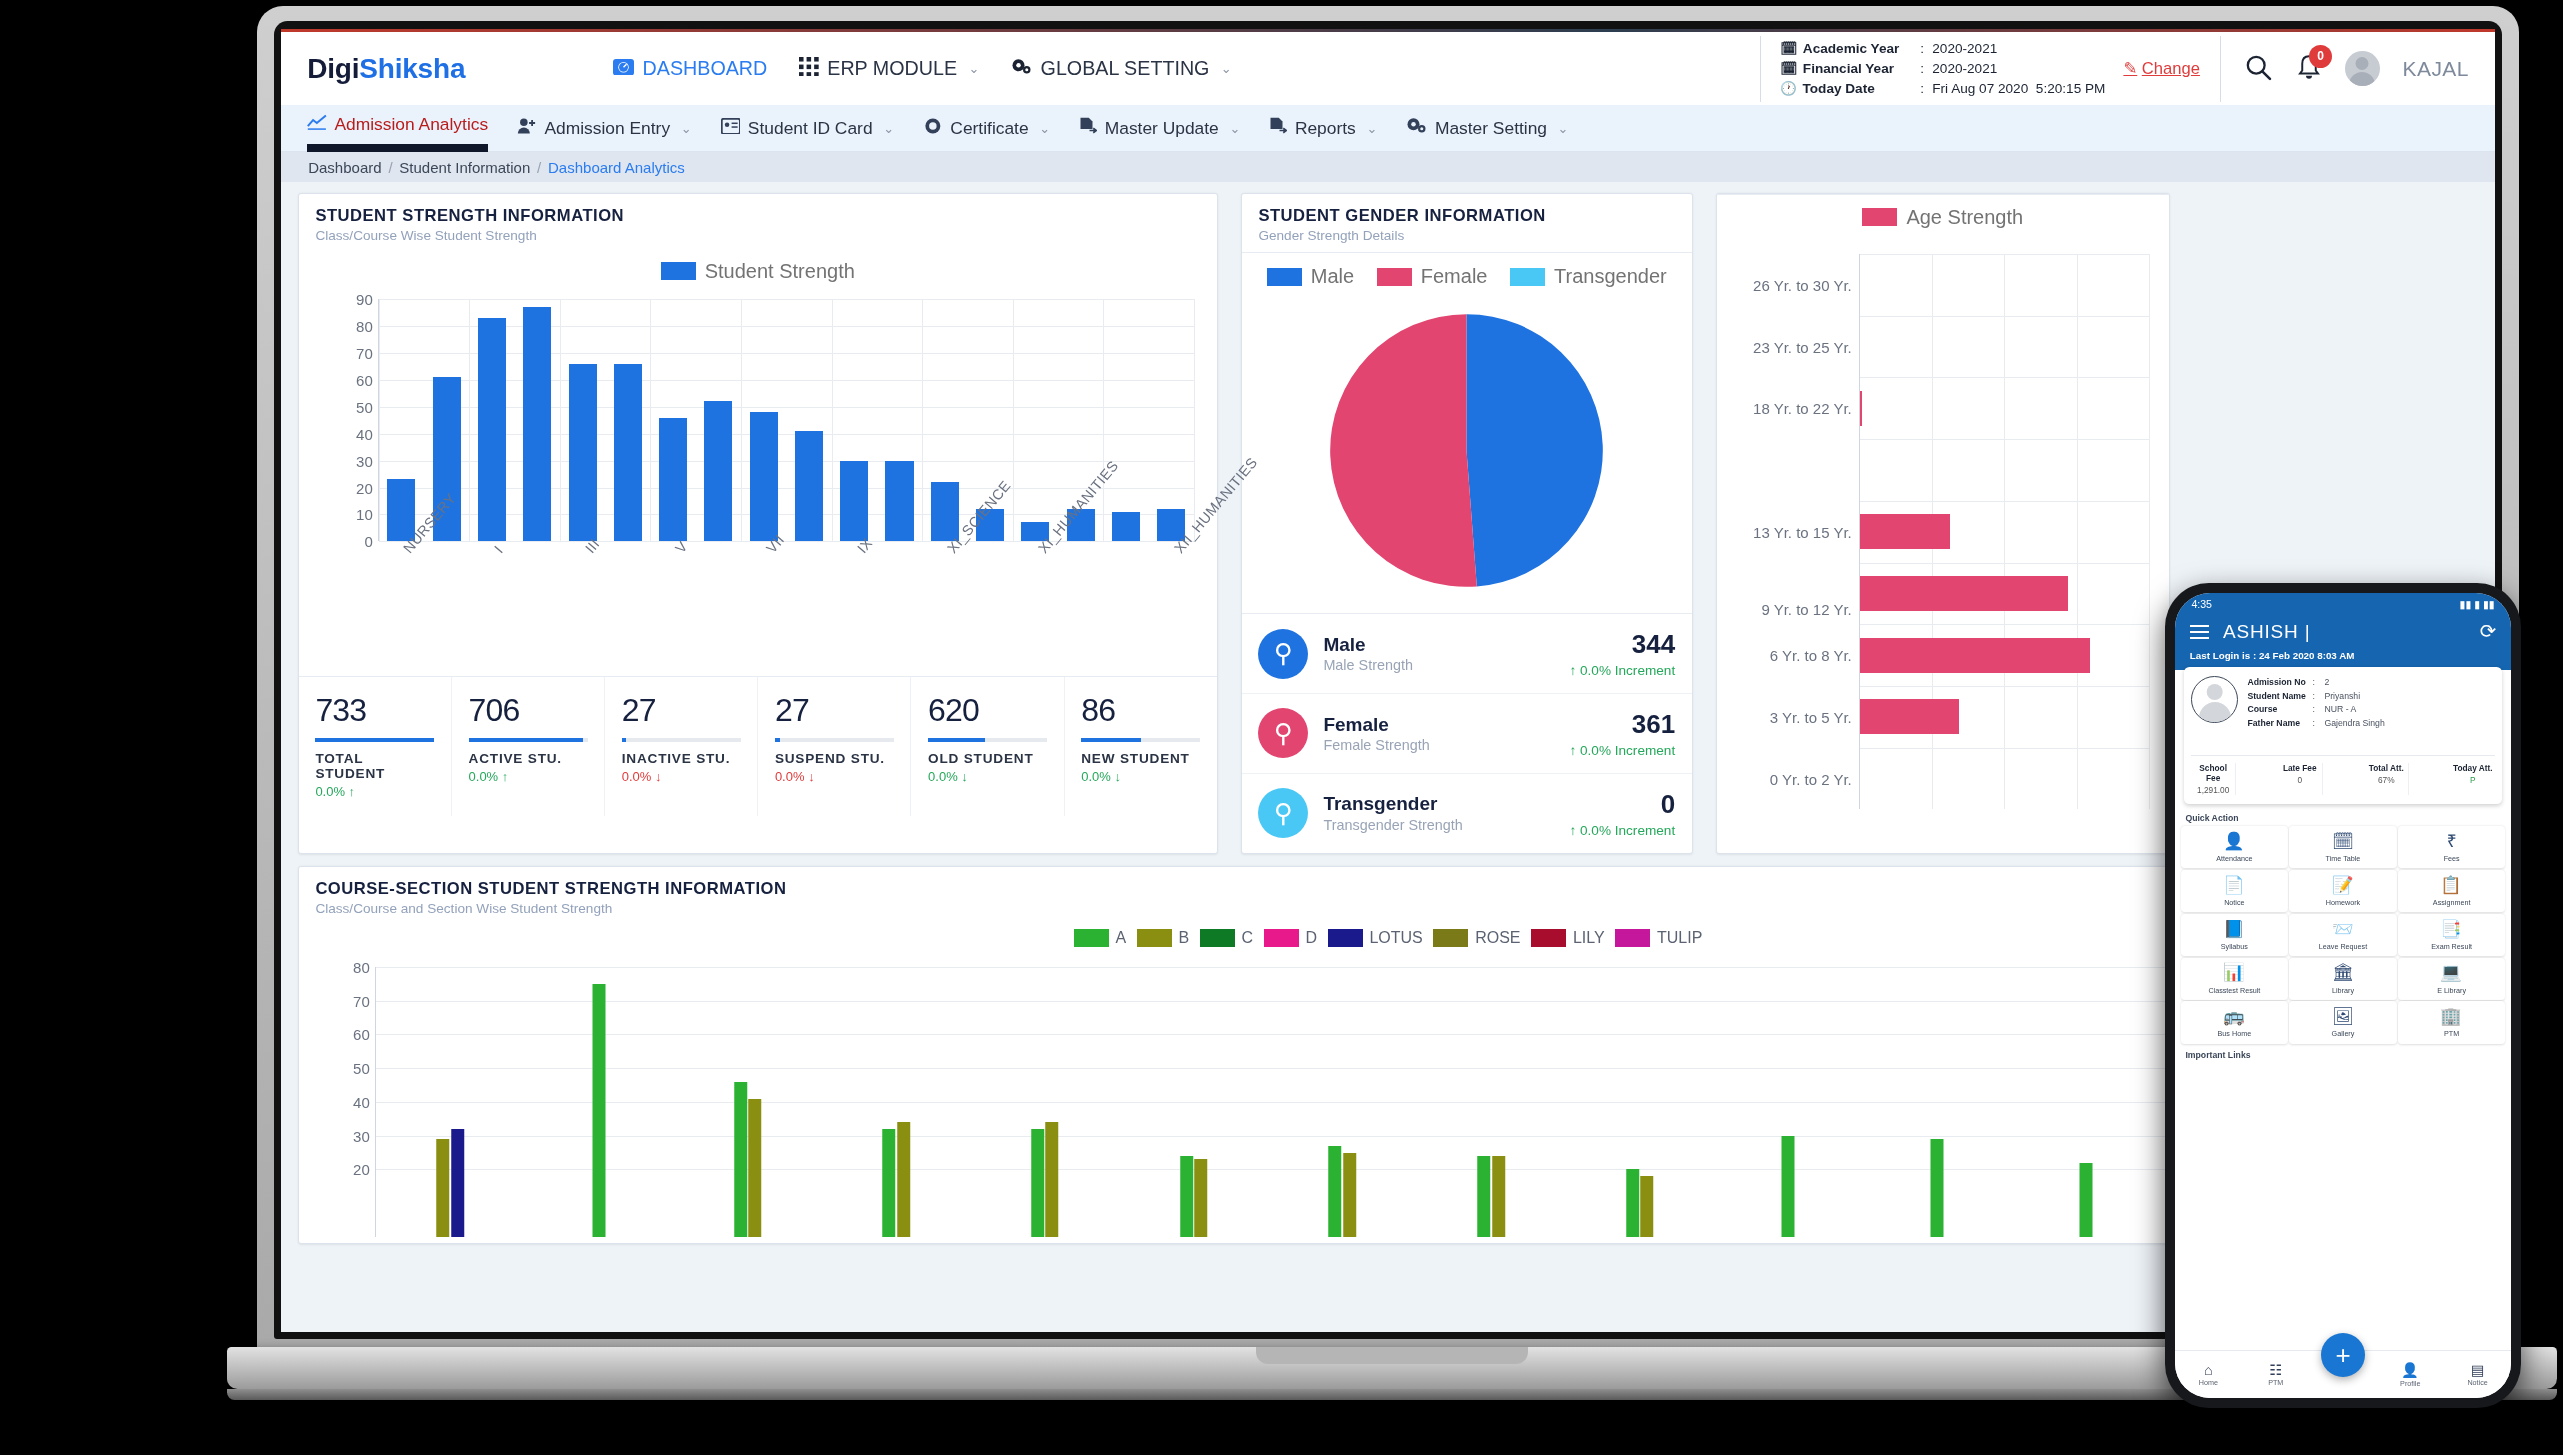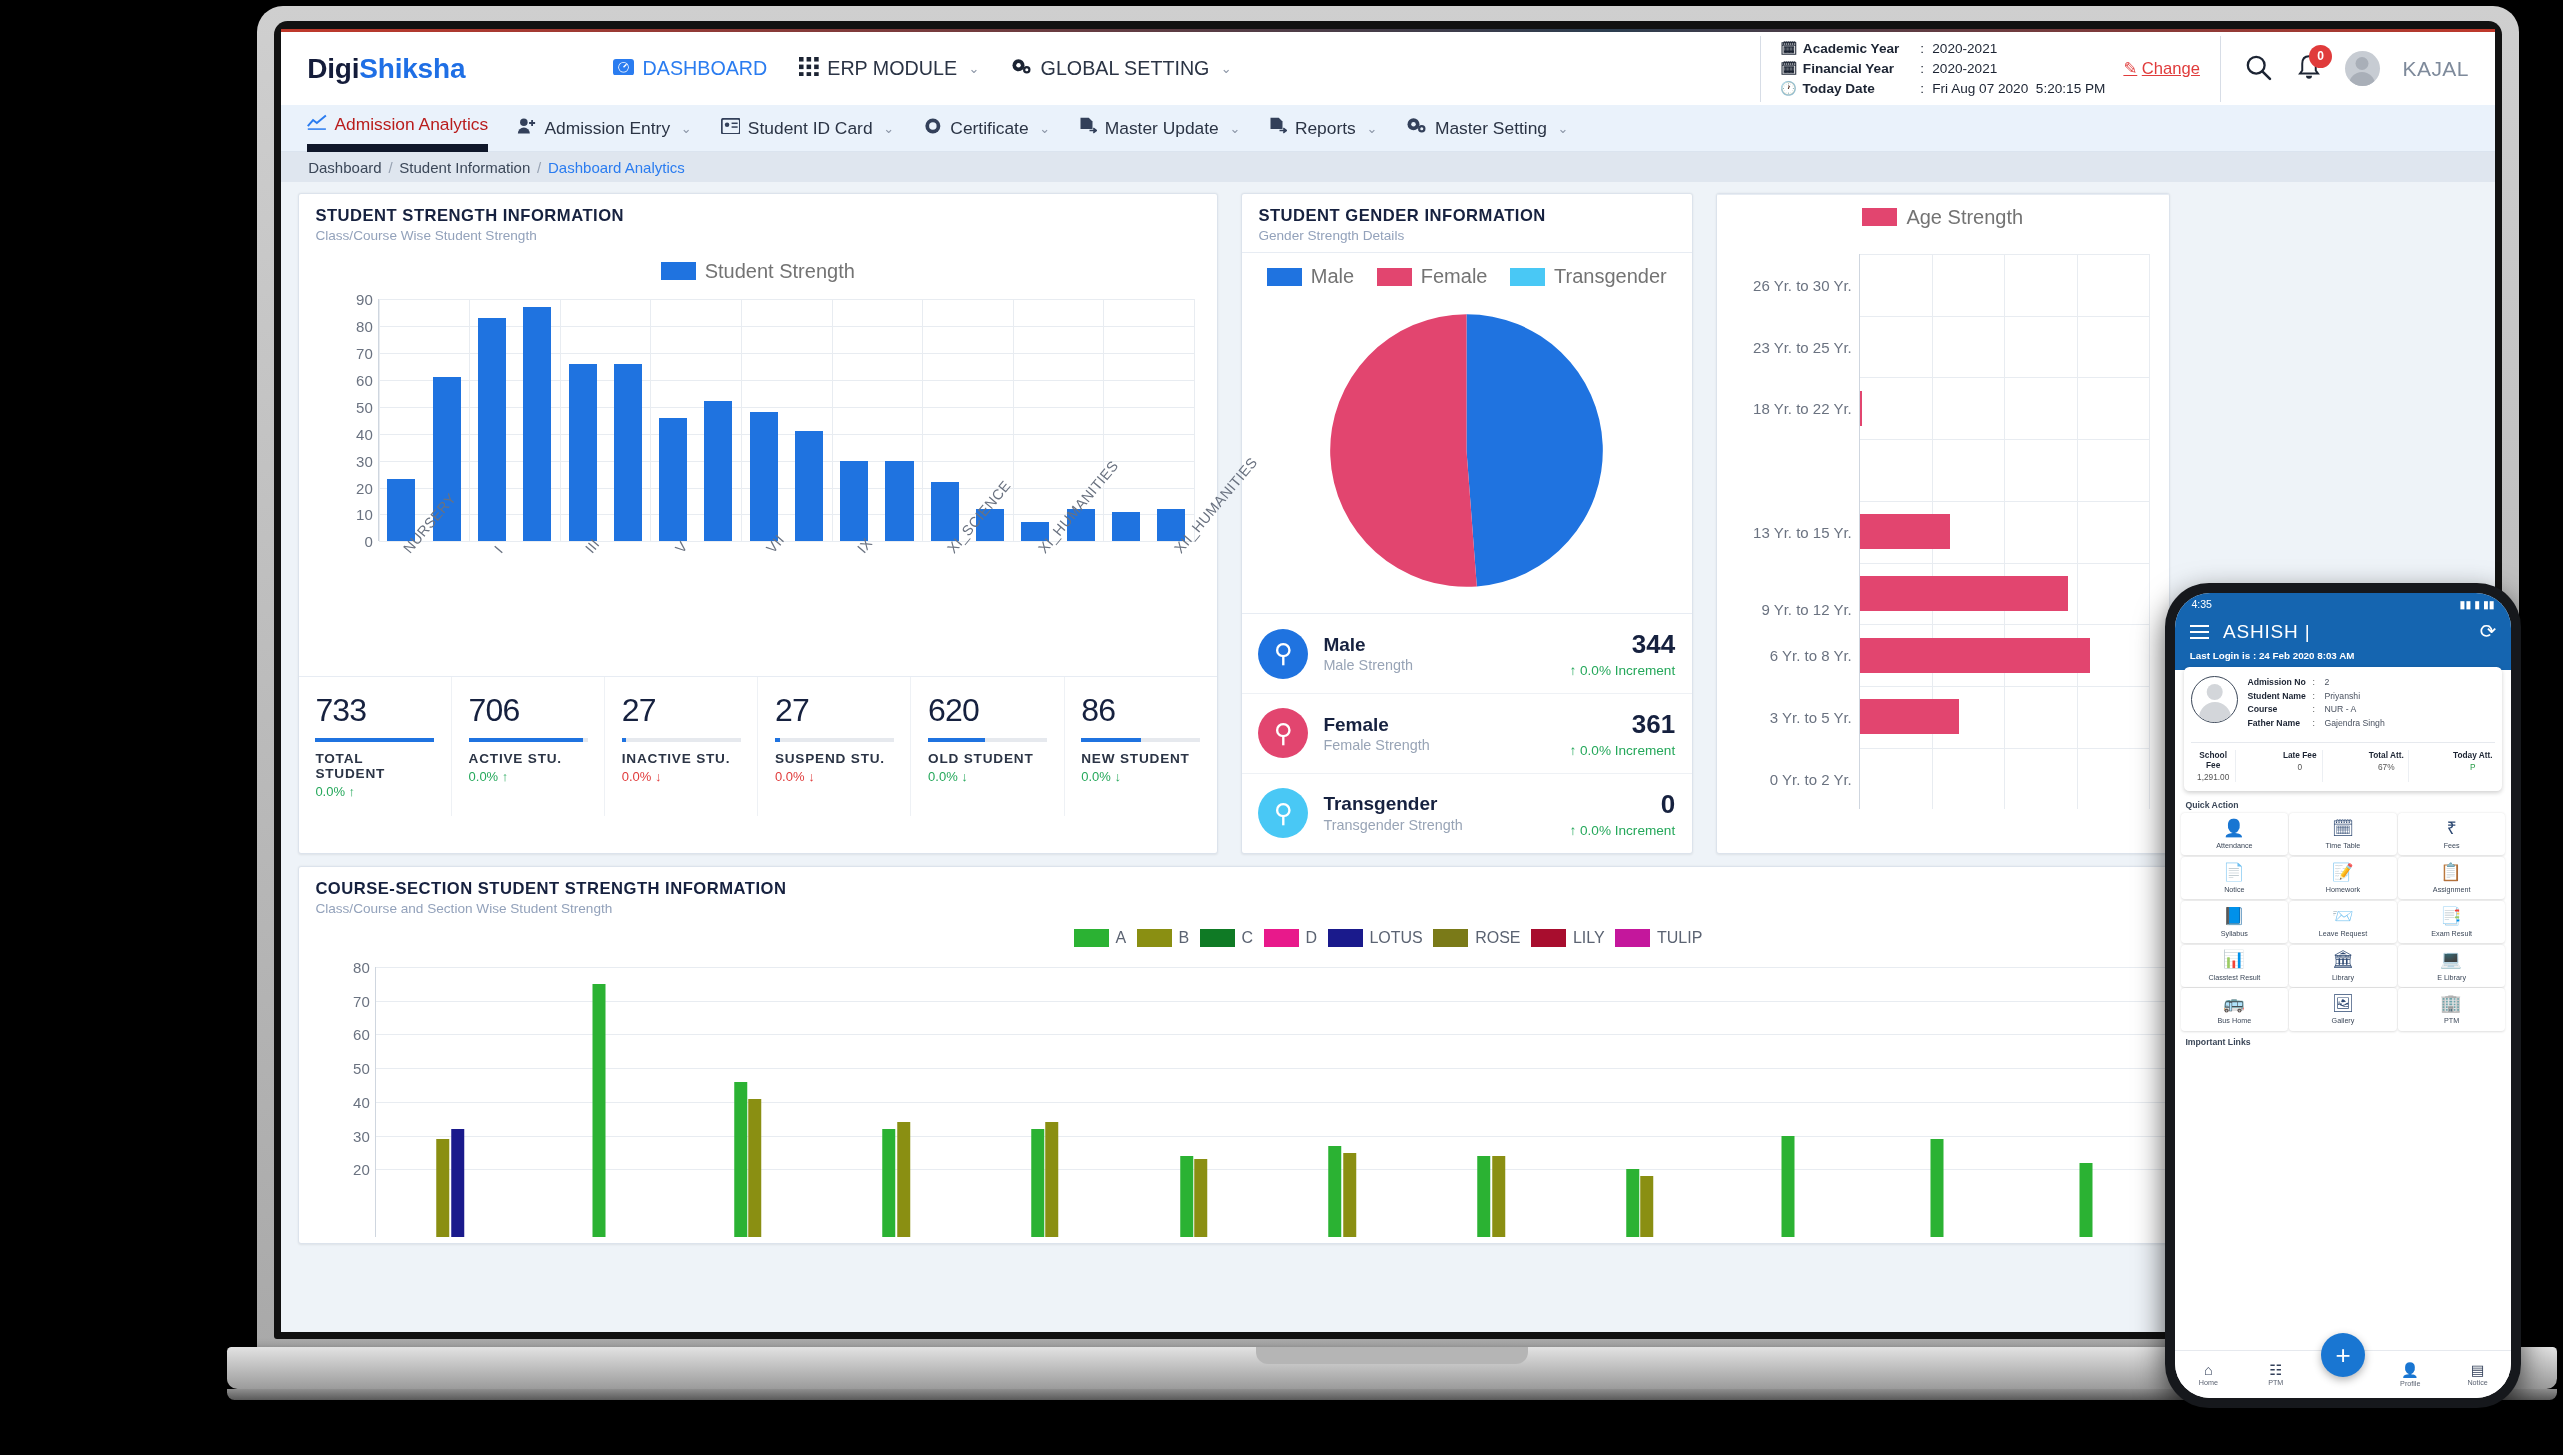--- a/index.html
+++ b/index.html
@@ -176,21 +176,21 @@
             background:#fff; position:relative; overflow:hidden; flex:0 0 auto;}
   .ph-ava::before{content:"";position:absolute;left:50%;top:6.8px;transform:translateX(-50%);
             width:16.6px;height:16.6px;border-radius:50%;background:#d3d6da;}
   .ph-ava::after{content:"";position:absolute;left:50%;top:25px;transform:translateX(-50%);
             width:32px;height:23px;border-radius:16px 16px 0 0;background:#d3d6da;}
   .ph-info { font-size:8.7px; line-height:1.55; }
   .ph-info .r { display:flex; }
   .ph-info .k { font-weight:bold; width:65px; color:#1c2433;}
   .ph-info .c { width:12px; color:#555; }
   .ph-info .v { color:#4a5260; }
-  .ph-fees { display:flex; border-top:0.8px solid #e6e9ee; margin-top:12px; padding-top:6.8px;gap:42px;}
+  .ph-fees { display:flex; border-top:0.8px solid #e6e9ee; margin-top:25px; padding-top:6.8px;gap:42px;}
   .ph-fee { flex:1; text-align:center; border-right:0.8px solid #eceff3; }
   .ph-fee:last-child{border-right:none;}
   .ph-fee .k { font-size:8.3px; font-weight:bold; color:#1c2433; }
   .ph-fee .v { font-size:8.3px; color:#555; margin-top:2.3px; }
   .ph-sec { font-size:8.7px; font-weight:bold; color:#3b4758; padding:6px 10.6px 3px 10.6px; }
   .ph-grid { display:grid; grid-template-columns:repeat(3,1fr); gap:1.5px; padding:0 6px; }
   .ph-tile { background:#fff; border-radius:3.8px; padding:6.8px 1.5px 5.3px 1.5px; text-align:center;
              box-shadow:0 0.8px 2.3px rgba(0,0,0,.13); }
   .ph-ico { font-size:17.4px; line-height:1; color:#2f4a73; }
   .ph-tl { font-size:7.2px; color:#3b4758; margin-top:3.8px; }

